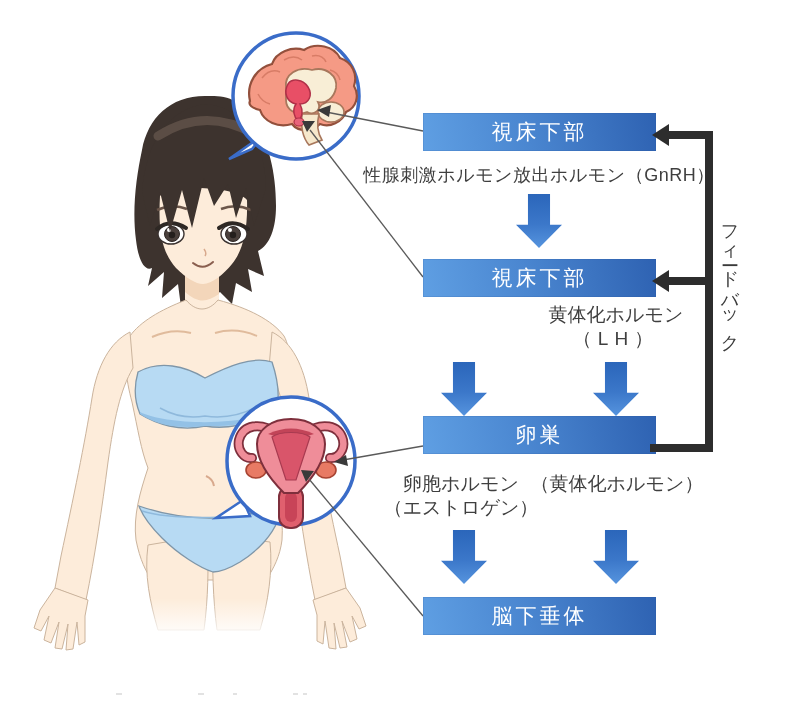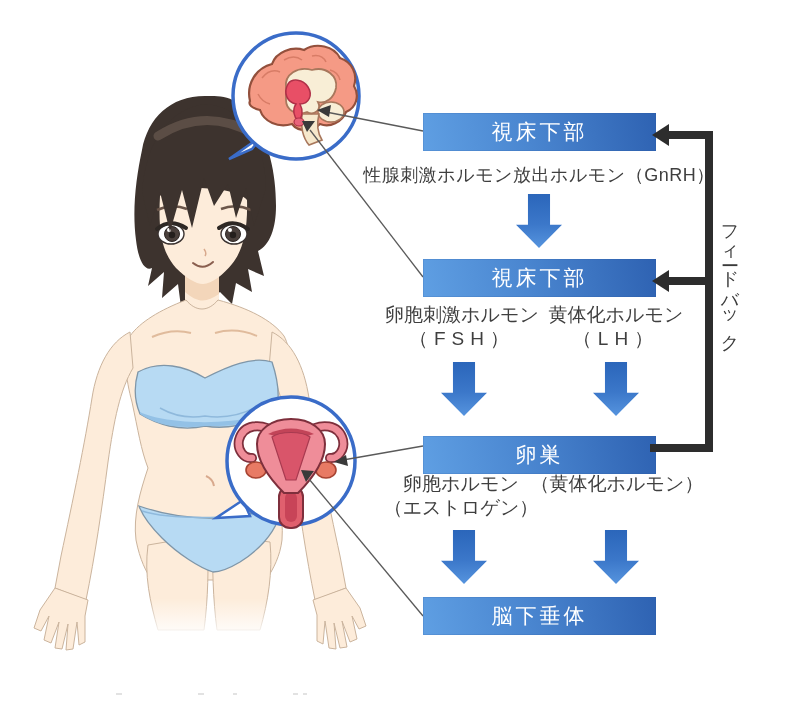--- a/index.html
+++ b/index.html
@@ -200,29 +200,25 @@
       <line x1="116" y1="694" x2="122" y2="694"></line>
       <line x1="198" y1="694" x2="204" y2="694"></line>
       <line x1="233" y1="694" x2="237" y2="694"></line>
       <line x1="293" y1="694" x2="298" y2="694"></line>
       <line x1="303" y1="694" x2="307" y2="694"></line>
     </g>
   </svg>
 
   <div class="flow-box" style="top:113px">視床下部</div>
   <div class="flow-box" style="top:259px">視床下部</div>
-  <div class="flow-box" style="top:436px">卵巣</div>
+  <div class="flow-box" style="top:416px">卵巣</div>
   <div class="flow-box" style="top:597px">脳下垂体</div>
 
   <div class="hlabel gnrh">性腺刺激ホルモン放出ホルモン（GnRH）</div>
 
-  <div class="hlabel two-line fsh">
-    <div>卵胞刺激ホルモン</div>
-    <div class="abbr">（FSH）</div>
-  </div>
   <div class="hlabel low-line est">
     <div>卵胞ホルモン</div>
     <div>（エストロゲン）</div>
   </div>
 
   <div class="hlabel two-line lh">
     <div>黄体化ホルモン</div>
     <div class="abbr">（LH）</div>
   </div>
   <div class="hlabel low-line prog">

